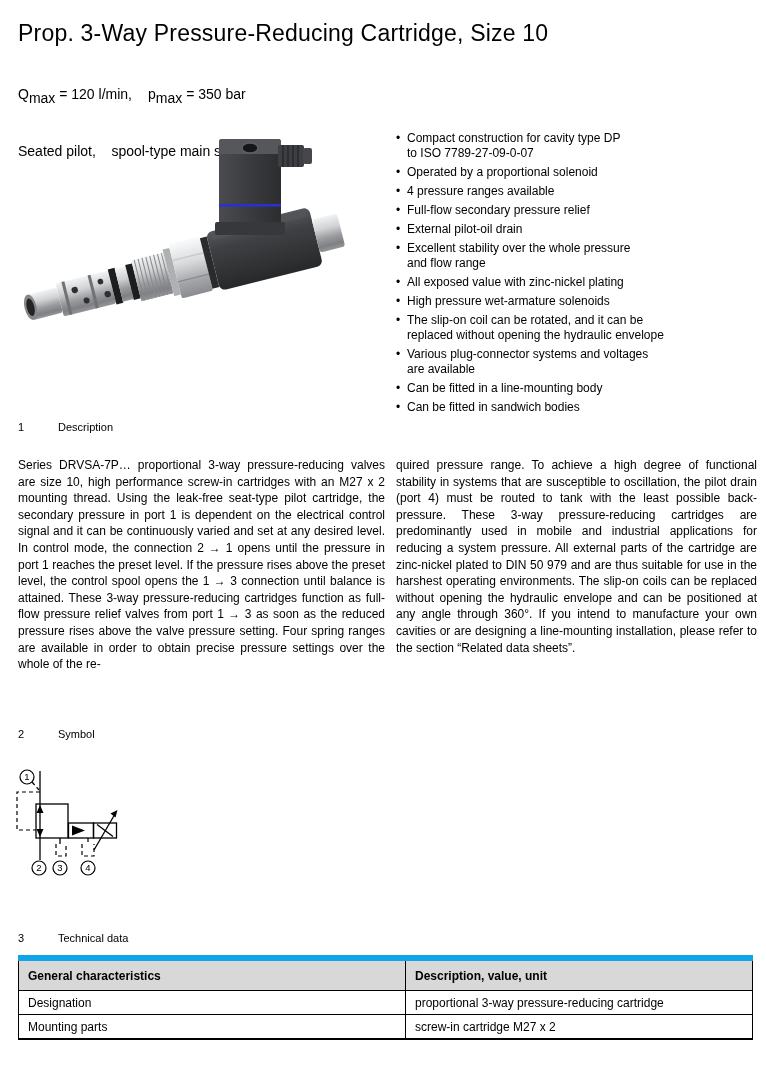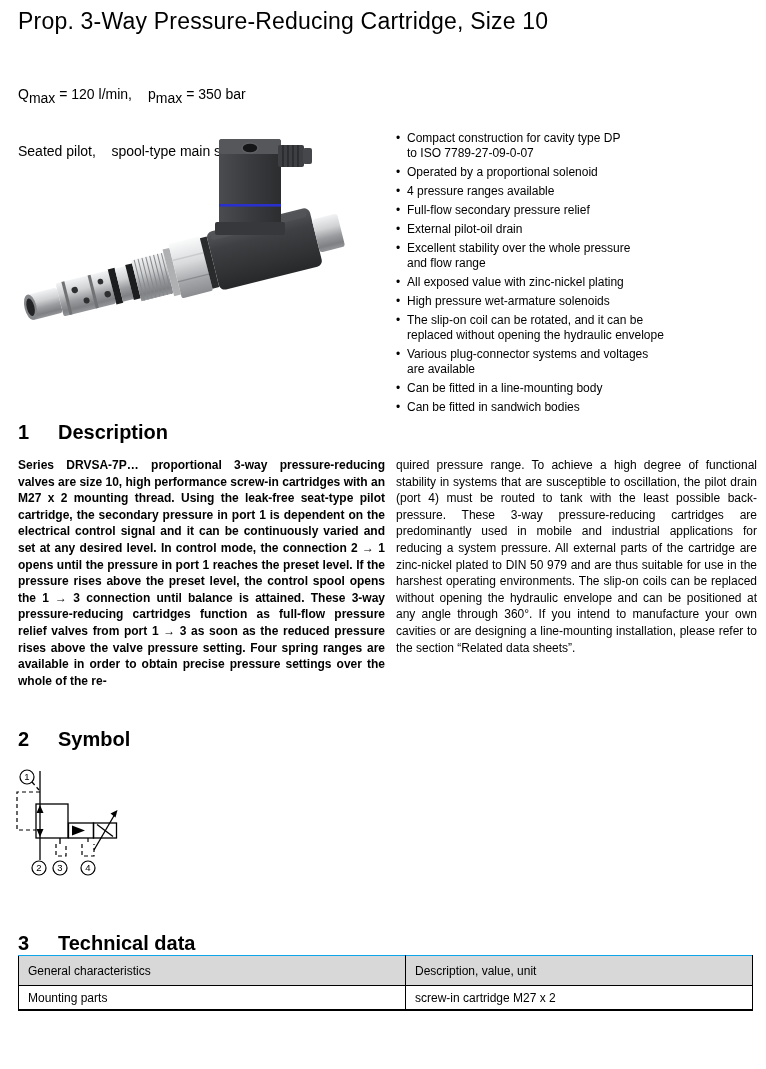--- a/index.html
+++ b/index.html
@@ -3,51 +3,51 @@
 <meta charset="utf-8">
 <style>
   html,body{margin:0;padding:0;background:#ffffff;}
   #page{
     position:relative;width:766px;height:1069px;background:#fff;
     font-family:"Liberation Sans","DejaVu Sans",sans-serif;color:#000;
     overflow:hidden;
   }
   .abs{position:absolute;}
   
-  .title{left:18px;top:8px;font-size:23px;line-height:26px;font-weight:400;letter-spacing:.2px;}
+  .title{left:18px;top:20px;font-size:23px;line-height:26px;font-weight:400;letter-spacing:.2px;}
   .subtitle{left:18px;top:46px;font-size:14px;line-height:19.3px;white-space:pre-wrap;}
   .subtitle sub{font-size:14px;line-height:0;}
   .spec-gap{display:inline-block;width:16px;}
   
   .features{left:396px;top:131px;width:366px;list-style:none;margin:0;padding:0;
     font-size:12px;line-height:15.3px;}
   .features li{position:relative;padding-left:11px;margin-bottom:3.6px;white-space:pre-line;}
   .features li .bullet{position:absolute;left:0;top:0;}
   
-  .h2{left:18px;font-size:20px;font-weight:700;}
+  .h2{left:18px;font-size:11px;font-weight:400;}
   .h2 .h2-num{display:inline-block;width:40px;}
   
   .col{top:457px;width:367px;font-size:12px;line-height:16.6px;text-align:justify;}
   .col p{margin:0;}
-  .col-left{left:18px;font-weight:bold;}
+  .col-left{left:18px;}
   .col-right{left:396px;width:361px;}
   
   .symbol-svg{left:13px;top:756px;}
   .sym-stroke{stroke:#000;stroke-width:1.3;fill:none;}
   .sym-dash{stroke:#000;stroke-width:1.2;fill:none;stroke-dasharray:4 3;}
   .sym-fill{fill:#000;stroke:none;}
   .sym-circle{stroke:#000;stroke-width:1.2;fill:#fff;}
   .sym-num{font-size:9.5px;fill:#000;text-anchor:middle;}
   
   .tech-table{left:18px;top:955px;width:735px;border-collapse:collapse;
     font-size:12px;table-layout:fixed;}
   .tech-table th,.tech-table td{border:1px solid #000;padding:0 0 0 9px;
     text-align:left;font-weight:400;vertical-align:middle;}
   .tech-table thead th{background:var(--table-header-bg,#d8d8d8);height:29px;
-    border-top:1px solid #0ea5e9;}
+    border-top:6px solid #0ea5e9;font-weight:bold;}
   .tech-table td{height:23px;}
   .tech-table tr:last-child td{border-bottom:2px solid #000;}
   .colA{width:377px;}
   
   .product-svg{left:10px;top:125px;}
   .accent-stripe{fill:var(--connector-blue,#2a30cc);}
 </style>
 </head>
 <body>
 
@@ -211,19 +211,23 @@
   </div>
   <table class="abs tech-table">
     <thead>
       <tr>
         <th class="colA">General characteristics</th>
         <th>Description, value, unit</th>
       </tr>
     </thead>
     <tbody>
       <tr>
+        <td>Designation</td>
+        <td>proportional 3-way pressure-reducing cartridge</td>
+      </tr>
+      <tr>
         <td>Mounting parts</td>
         <td>screw-in cartridge M27 x 2</td>
       </tr>
     </tbody>
   </table>
 
 </div>
 
 </body></html>

